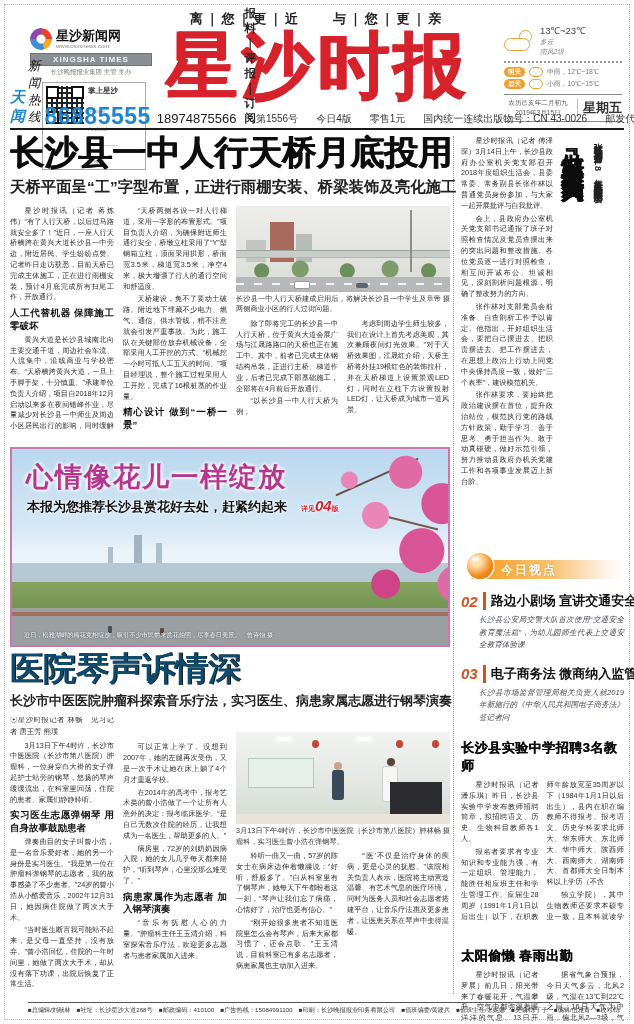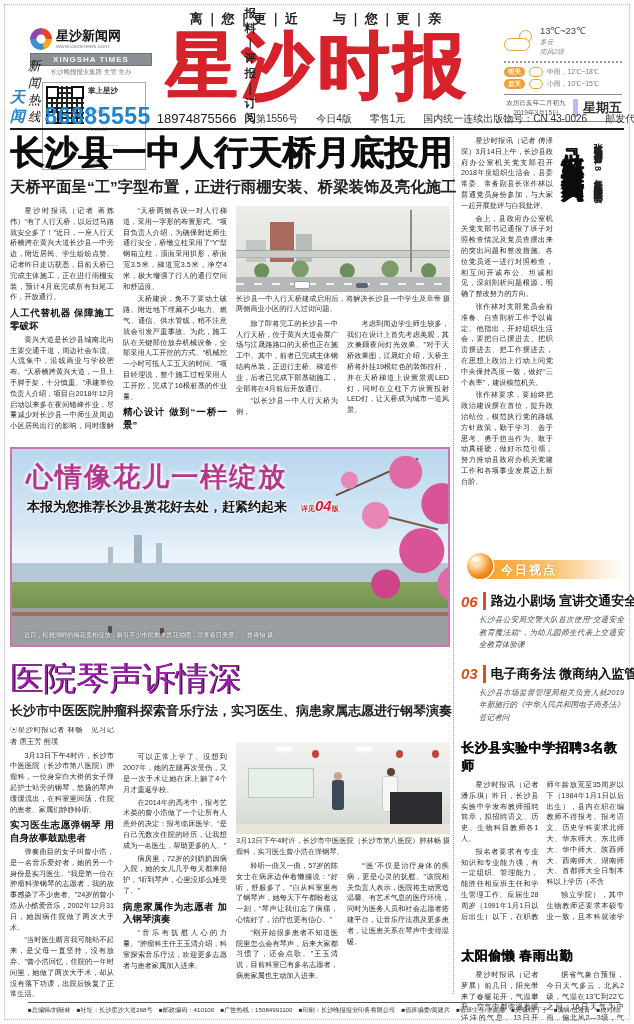--- a/index.html
+++ b/index.html
@@ -46,21 +46,21 @@
   .wx-temp{font-size:9.5px;color:#444;}
   .wx-cond,.wx-wind{font-size:6.8px;color:#888;font-style:italic;}
   .wx-dots{border-top:2px dotted #999;margin:4px 0;}
   .wx-row{display:flex;align-items:center;gap:4px;margin:2px 0;}
   .wx-pill{background:#f0a030;color:#fff;border-radius:6px;font-size:6.5px;padding:0.5px 4px;font-weight:bold;}
   .wx-mini{width:12px;height:8px;border-radius:6px;border:1.2px solid #f0a030;background:#fff;}
   .wx-txt{font-size:6.8px;color:#777;}
   .date-box{margin-top:5px;border-top:1px solid #888;border-bottom:1px solid #888;
       display:flex;align-items:center;padding:3px 0;gap:5px;}
   .date-l{font-size:6.6px;color:#555;line-height:1.5;flex:1;text-align:center;}
-  .date-r{font-size:13px;font-weight:bold;color:#333;border-left:5px solid #c4b5fd;padding-left:5px;}
+  .date-r{font-size:13px;font-weight:bold;color:#333;border-left:1px solid #c4b5fd;padding-left:5px;}
 
   
   .infobar{position:absolute;top:104px;left:10px;right:10px;height:22px;display:flex;
       align-items:flex-end;border-bottom:2px solid #1a1a1a;padding-bottom:2px;}
   .ib-brand{font-size:15px;font-weight:900;font-style:italic;color:#1e86d0;margin-right:3px;}
   .ib-hl{font-size:12.5px;font-weight:400;color:#111;margin-right:4px;font-style:italic;}
   .ib-num{font-size:23px;line-height:20px;font-weight:900;color:#1e86d0;margin-right:6px;letter-spacing:0.5px;}
   .ib-num2{font-size:13px;color:#222;margin-right:8px;}
   .ib-links{font-size:11.5px;font-weight:bold;color:#222;}
   .ib-right{margin-left:auto;font-size:10px;color:#333;display:flex;gap:18px;white-space:nowrap;align-items:flex-end;}
@@ -130,21 +130,21 @@
       letter-spacing:2px;text-shadow:0 0 4px #fff,0 0 4px #fff,0 0 4px #fff,0.8px 0 0 #b3368f;}
   .promo-deck{position:absolute;left:15px;top:48px;font-size:13px;font-weight:bold;color:#111;
       text-shadow:0 0 3px #fff,0 0 3px #fff;}
   .see{margin-left:14px;color:#d5222b;font-weight:900;}
   .see .sm{font-size:7px;}
   .see .big{font-size:15px;font-style:italic;}
   .promo-cap{position:absolute;left:12px;bottom:6px;width:58%;font-size:6.2px;line-height:1.5;color:#fff;
       text-shadow:0 0 2px rgba(0,0,0,.7);}
 
   
-  .h-second{font-size:33px;line-height:38px;font-weight:400;color:#a21caf;margin-top:13px;
+  .h-second{font-size:33px;line-height:38px;font-weight:700;color:#0c4a6e;margin-top:3px;
       text-shadow:1px 0 0 #0d0d0d;}
   .deck2{font-size:13px;font-weight:bold;color:#222;margin-top:4px;white-space:nowrap;}
   .art-body2{display:flex;gap:9px;margin-top:7px;height:272px;overflow:hidden;align-items:center;}
   .byline{font-size:7.4px;color:#333;line-height:1.6;margin-bottom:3px;}
   .photo-hosp{width:214px;height:92px;background:linear-gradient(#f2f3f1 0%,#e2e6e2 60%,#d2d8d2 100%);}
   .ph-light1,.ph-light2{position:absolute;top:5px;width:16px;height:4px;background:#fff;box-shadow:0 0 4px #fff;}
   .ph-light1{left:40px}.ph-light2{left:120px}
   .ph-lant1,.ph-lant2,.ph-lant3{position:absolute;top:8px;width:7px;height:8px;border-radius:50%;background:#c4453a;}
   .ph-lant1{left:76px}.ph-lant2{left:160px}.ph-lant3{left:196px}
   .ph-board{position:absolute;left:12px;top:26px;width:64px;height:28px;background:#e7efe9;border:1.5px solid #b5c9ba;}
@@ -404,21 +404,21 @@
       <div class="party-sub">张作林以普通党员身份参加2018年度县政府办机关党支部组织生活会</div>
     </div>
 
     <div class="focus">
       <div class="focus-banner">
         <span class="eye-icon"></span>
         <span class="focus-label">今日视点</span>
       </div>
       <div class="focus-item">
         <div class="fi-head">
-          <span class="fi-num">06</span>
+          <span class="fi-num">02</span>
           <span class="fi-title">路边小剧场 宣讲交通安全知识</span>
         </div>
         <div class="fi-sub">长沙县公安局交警大队首次使用“交通安全教育魔法箱”，为幼儿园师生代表上交通安全教育体验课</div>
       </div>
       <div class="focus-item">
         <div class="fi-head">
           <span class="fi-num">03</span>
           <span class="fi-title">电子商务法 微商纳入监管范围</span>
         </div>
         <div class="fi-sub">长沙县市场监督管理局相关负责人就2019年新施行的《中华人民共和国电子商务法》答记者问</div>

